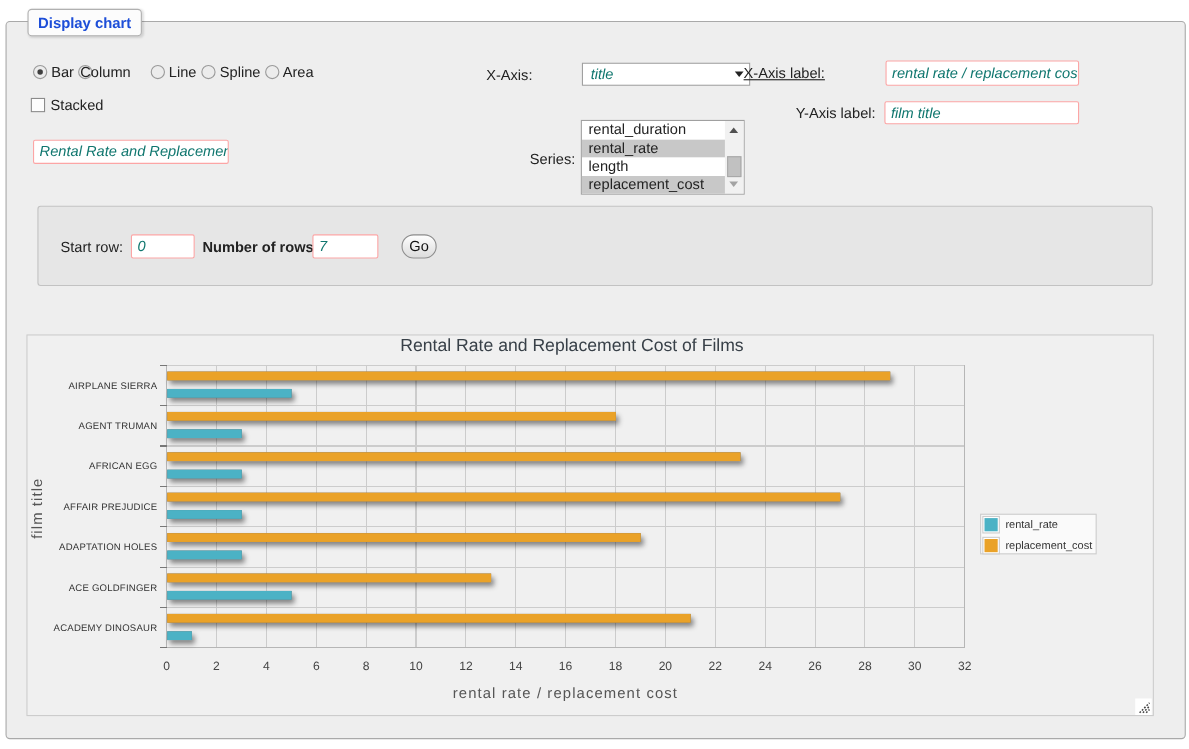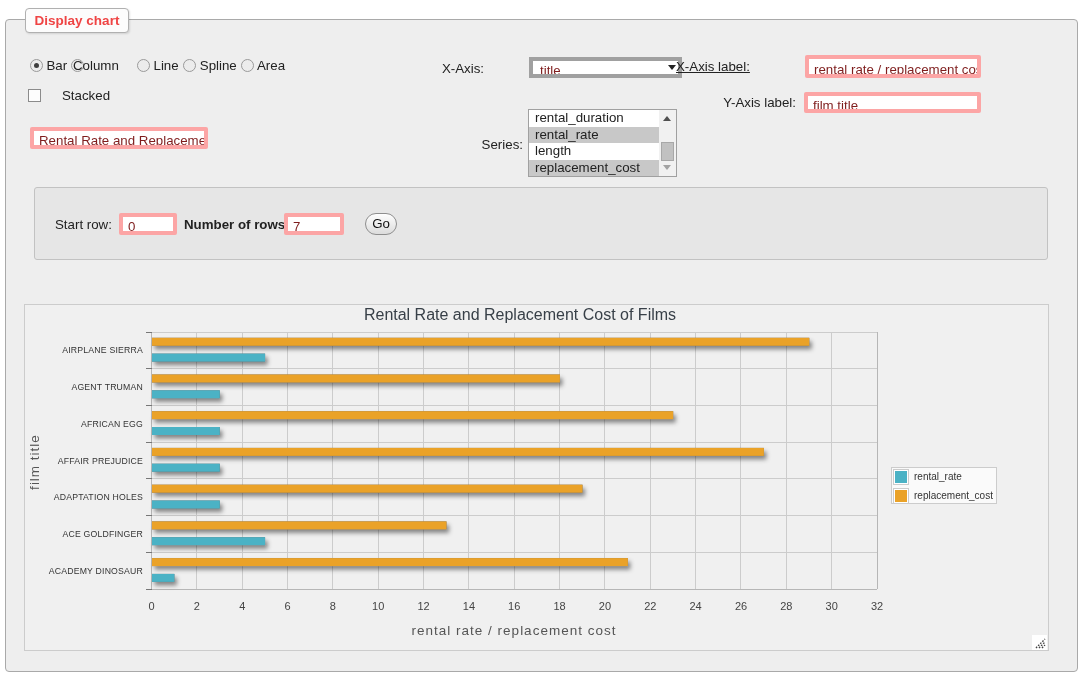--- a/index.html
+++ b/index.html
@@ -1,42 +1,42 @@
 <!DOCTYPE html>
 <html><head><meta charset="utf-8">
 <style>
 *{margin:0;padding:0;box-sizing:border-box;}
 html,body{width:1081px;height:681px;}
 body{background:#ffffff;font-family:"Liberation Sans",sans-serif;font-size:13.3px;color:#222;position:relative;overflow:hidden;}
 .abs{position:absolute;}
 .fieldset{left:5px;top:19px;width:1073px;height:653px;background:#eeeeee;border:1px solid #a9a9a9;border-radius:4px;}
-.legendbox{left:25px;top:8px;width:104px;height:25px;background:#fcfcfc;border:1px solid #b0b0b0;border-radius:4px;box-shadow:1px 1px 2px rgba(0,0,0,0.12);font-weight:bold;font-size:13.5px;color:#ef4444;text-align:center;line-height:23px;}
+.legendbox{left:25px;top:8px;width:104px;height:25px;background:#fcfcfc;border:1px solid #b0b0b0;border-radius:4px;box-shadow:1px 1px 2px rgba(0,0,0,0.12);font-weight:bold;font-size:13.5px;color:#1d4ed8;text-align:center;line-height:23px;}
 .radio{position:absolute;width:13px;height:13px;border-radius:50%;border:1px solid #9a9a9a;background:#ececec;}
 .radio.on::after{content:"";position:absolute;left:3px;top:3px;width:5px;height:5px;border-radius:50%;background:#3f3f3f;}
 .check{display:inline-block;width:13px;height:13px;border:1px solid #8b8b8b;background:#fdfdfd;vertical-align:-2px;}
-.inp{background:#ffffff;border:4px solid #fca5a5;border-radius:2px;white-space:nowrap;overflow:hidden;color:#7f1d1d;padding-left:5px;}
+.inp{background:#ffffff;border:1px solid #fca5a5;border-radius:2px;white-space:nowrap;overflow:hidden;color:#0f766e;padding-left:5px;font-style:italic;}
 .lbl{white-space:nowrap;}
 .opt{height:16.5px;line-height:16.5px;padding-left:6px;white-space:nowrap;overflow:hidden;}
 .sel{background:#c8c8c8;}
 </style></head>
 <body>
 <div class="abs fieldset"></div>
 <div class="abs legendbox">Display chart</div>
 <span class="radio on" style="left:30px;top:58.5px;"></span>
 <div class="abs lbl" style="left:46.5px;top:58px;height:15px;line-height:15px;">Bar</div>
 <span class="radio" style="left:70.5px;top:58.5px;"></span>
 <div class="abs lbl" style="left:73px;top:58px;height:15px;line-height:15px;">Column</div>
 <span class="radio" style="left:137px;top:58.5px;"></span>
 <div class="abs lbl" style="left:153.5px;top:58px;height:15px;line-height:15px;">Line</div>
 <span class="radio" style="left:183.3px;top:58.5px;"></span>
 <div class="abs lbl" style="left:199.8px;top:58px;height:15px;line-height:15px;">Spline</div>
 <span class="radio" style="left:240.5px;top:58.5px;"></span>
 <div class="abs lbl" style="left:257px;top:58px;height:15px;line-height:15px;">Area</div>
 <div class="abs" style="left:28px;top:88px;height:15px;line-height:15px;white-space:nowrap;">
-<span class="check"></span><span style="margin-left:21px;">Stacked</span>
+<span class="check"></span><span style="margin-left:5px;">Stacked</span>
 </div>
 <div class="abs inp" style="left:30px;top:127px;width:178px;height:22px;line-height:20px;">Rental Rate and Replacement Cost of Films</div>
 
 <div class="abs lbl" style="left:403px;top:61px;width:120px;text-align:center;">X-Axis:</div>
 <div class="abs inp" style="left:529px;top:57px;width:153px;height:21px;line-height:19px;border-color:#a0a0a0;border-radius:0;padding-left:7px;">title</div>
 <div class="abs" style="left:668px;top:65px;width:0;height:0;border-left:4.5px solid transparent;border-right:4.5px solid transparent;border-top:5px solid #222;"></div>
 
 <div class="abs" style="left:528px;top:86px;width:149px;height:68px;background:#ffffff;border:1px solid #a0a0a0;margin-top:23px;">
   <div class="opt">rental_duration</div>
   <div class="opt sel">rental_rate</div>

